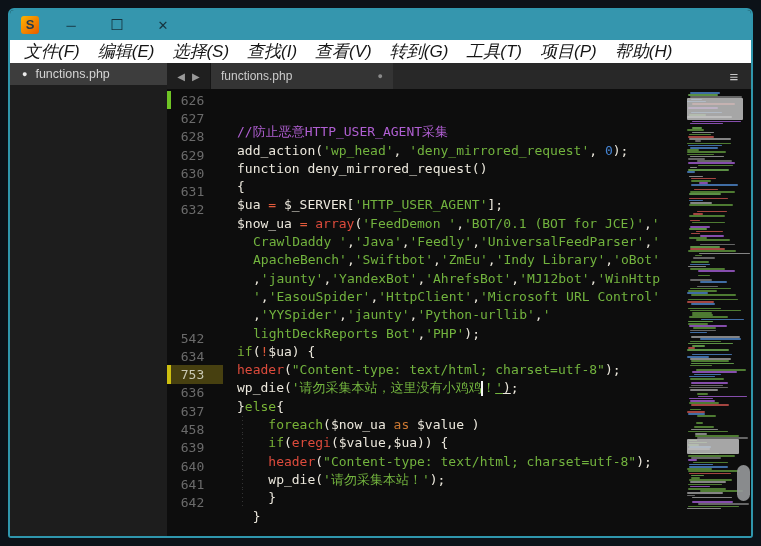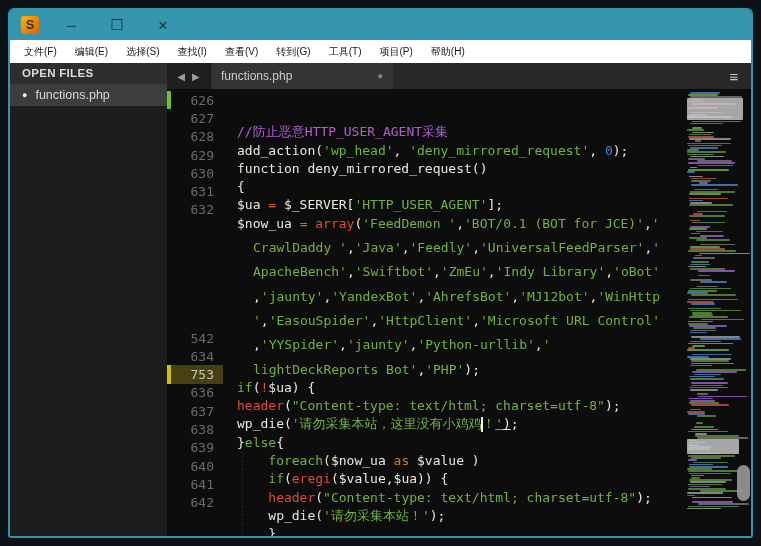--- a/index.html
+++ b/index.html
@@ -17,21 +17,21 @@
           color:#253a4c; font-weight:bold; font-size:13px; line-height:18px; text-align:center; }
   .title-text { color:#ffffff; font-size:12.5px; white-space:nowrap; overflow:hidden; flex:1; }
   .win-controls { display:flex; height:100%; flex:none; }
   .win-btn { width:46px; height:100%; display:flex; align-items:center; justify-content:center;
              color:#16333e; font-size:13px; cursor:default; }
   .win-btn.max { font-size:15px; }
 
   
   .menubar { height:23px; background:#ffffff; display:flex; align-items:center;
              padding-left:5px; flex:none; }
-  .menu-item { font-size:10px; color:#151515; padding:0 9px; line-height:23px; }
+  .menu-item { font-size:17px; color:#151515; padding:0 9px; line-height:23px;font-style:italic; }
 
   
   .main { flex:1; display:flex; min-height:0; }
   .sidebar { width:157px; flex:none; background:#1d1d1d; display:flex; flex-direction:column; }
   .sb-header { height:21px; background:#2e2e2e; color:#dcdcdc; font-weight:bold;
                font-size:11.5px; line-height:21px; padding-left:12px; letter-spacing:.3px; }
   .sb-file { height:22px; background:#3d3d3d; color:#d4d4d4; font-size:12.5px;
              display:flex; align-items:center; padding-left:12px; gap:8px; }
   .sb-dot { color:#ececec; font-size:9px; line-height:1; }
 
@@ -51,27 +51,27 @@
                   color:#c8c8c8; font-size:15px; }
 
   
   .code-area { flex:1; display:flex; background:#0d0d0d; min-height:0; overflow:hidden; }
   .gutter { width:56px; flex:none; padding-top:2px; font:13px "DejaVu Sans Mono", monospace; }
   .gut-row { height:18.3px; display:flex; align-items:center; }
   .gut-row.cur { background:#474010; }
   .marker { width:4px; height:100%; flex:none; }
   .marker.green { background:#6fc425; }
   .marker.yellow { background:#cdbf10; }
-  .lnum { flex:1; text-align:right; color:#6b6b6b; padding-right:9px; }
+  .lnum { flex:1; text-align:center; color:#6b6b6b; padding-right:9px; }
   .gut-row.cur .lnum { color:#c9c9b4; }
 
   .code-lines { flex:1; padding-top:16px; font:13px "DejaVu Sans Mono", monospace;
                 color:#ece8dd; white-space:pre; overflow:hidden; }
   .crow { height:18.3px; line-height:18.3px; padding-left:14px; }
-  .crow.wrap { padding-left:30px;margin-top:6px; }
+  .crow.wrap { padding-left:30px; }
   .crow.guide { background:repeating-linear-gradient(to bottom,#333 0 1px,transparent 1px 4px)
                 no-repeat 19px 0 / 1px 100%; }
   .tk-cm  { color:#b05fd2; }
   .tk-str { color:#72b33e; }
   .tk-kw  { color:#79b337;margin-top:29px; }
   .tk-fn  { color:#dd4b3c; }
   .tk-op  { color:#e05a3b; }
   .tk-as  { color:#cc7832; }
   .tk-num { color:#4584d3; }
   .tk-stru { color:#72b33e; text-decoration:underline; }
@@ -118,21 +118,20 @@
       <div class="menu-item">查找(I)</div>
       <div class="menu-item">查看(V)</div>
       <div class="menu-item">转到(G)</div>
       <div class="menu-item">工具(T)</div>
       <div class="menu-item">项目(P)</div>
       <div class="menu-item">帮助(H)</div>
     </div>
 
   <div class="main">
     <div class="sidebar">
-      <div class="sb-header">OPEN FILES</div>
       <div class="sb-file">
         <span class="sb-dot">●</span>
         <span>functions.php</span>
       </div>
     </div>
 
     <div class="editor-col">
       <div class="tabbar">
         <div class="tab-nav">
           <span>◀</span>
@@ -215,21 +214,21 @@
             <div class="gut-row">
               <span class="marker"></span>
               <span class="lnum">636</span>
             </div>
             <div class="gut-row">
               <span class="marker"></span>
               <span class="lnum">637</span>
             </div>
             <div class="gut-row">
               <span class="marker"></span>
-              <span class="lnum">638</span>
+              <span class="lnum">458</span>
             </div>
             <div class="gut-row">
               <span class="marker"></span>
               <span class="lnum">639</span>
             </div>
             <div class="gut-row">
               <span class="marker"></span>
               <span class="lnum">640</span>
             </div>
             <div class="gut-row">

